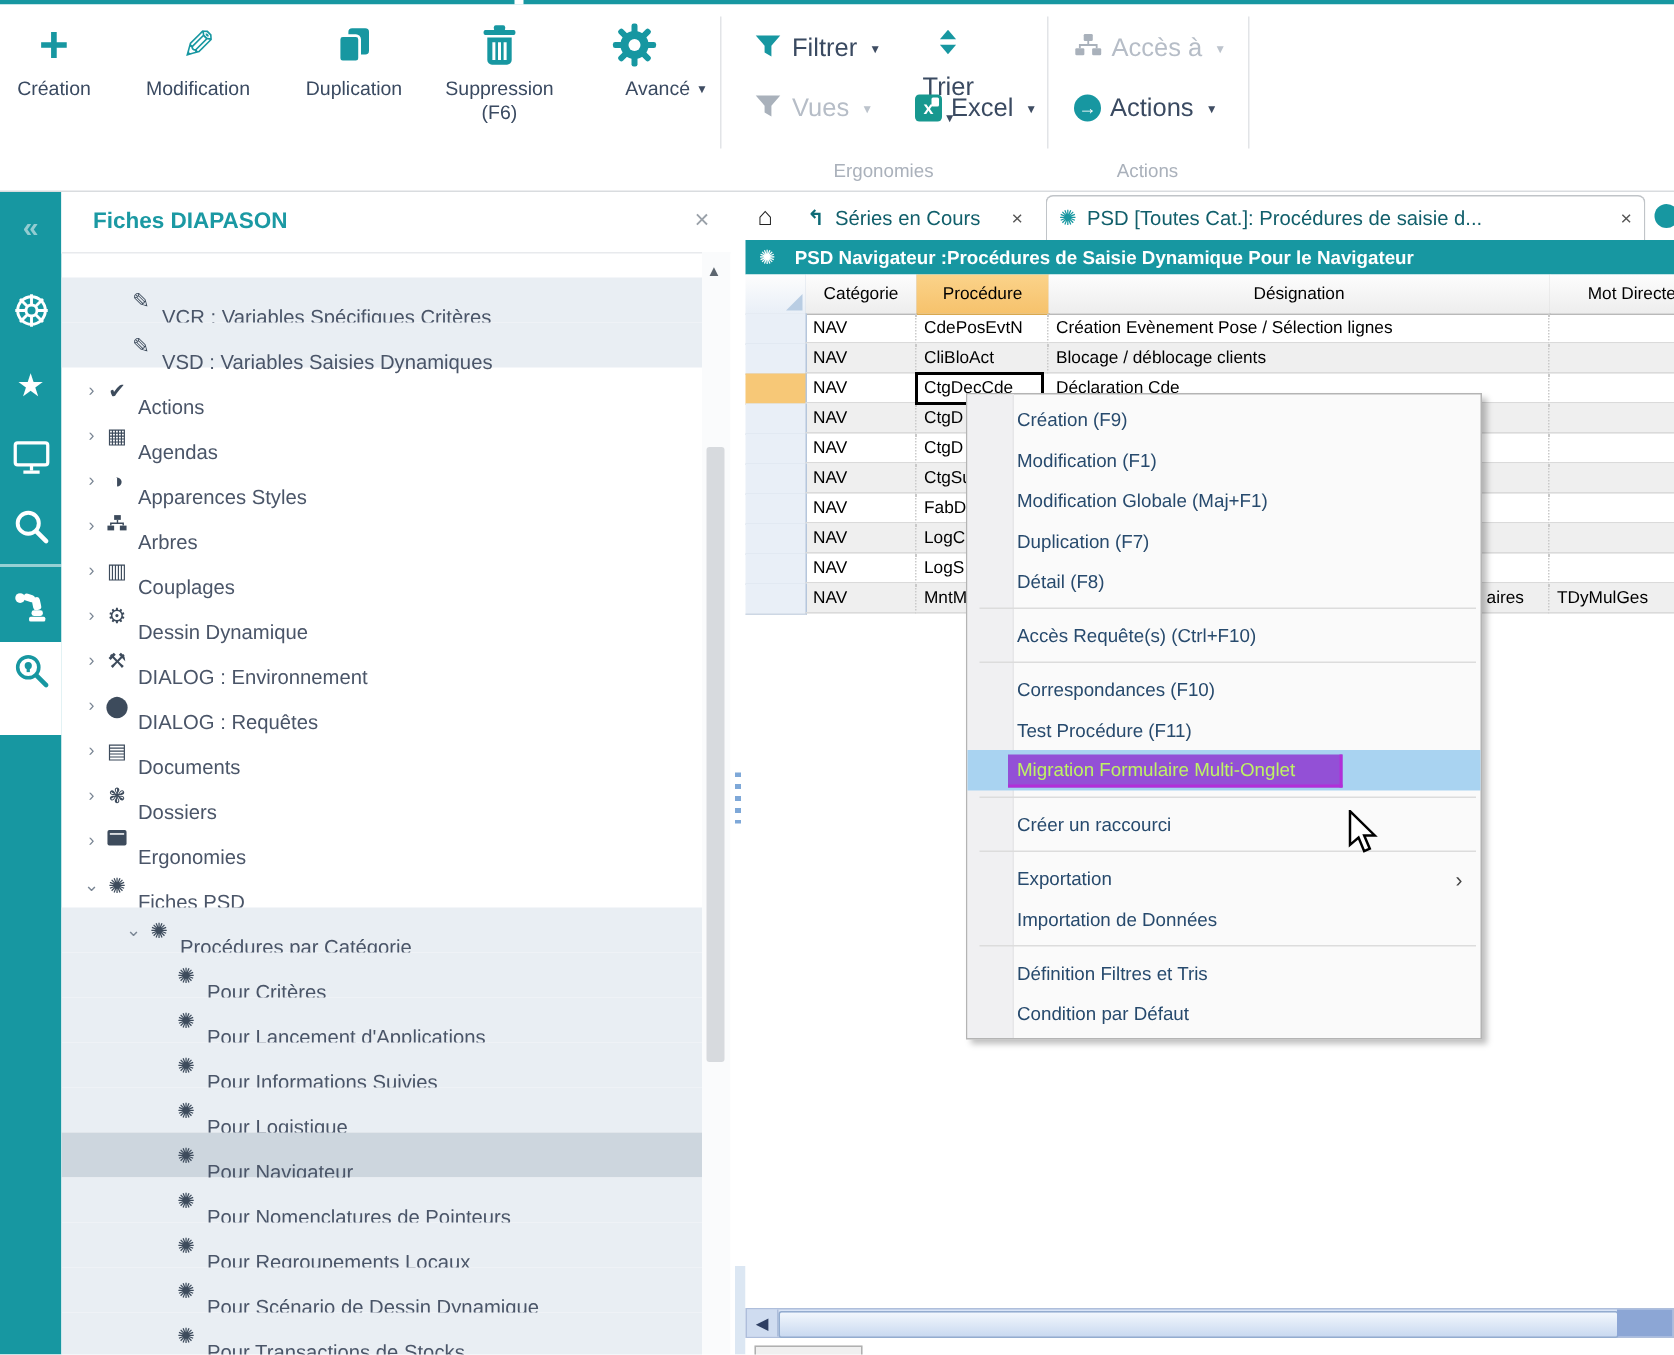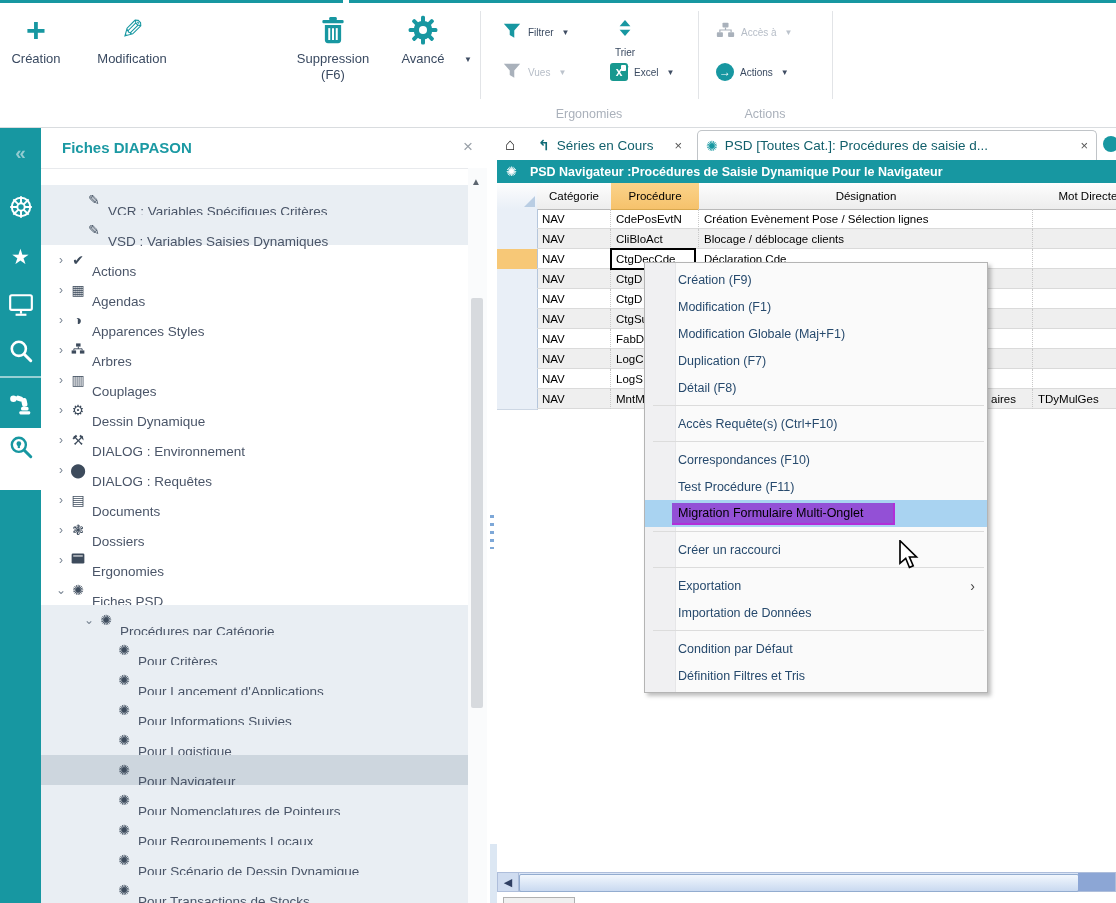--- a/index.html
+++ b/index.html
@@ -9,21 +9,21 @@
   .topline{position:absolute;left:0;top:0;width:1116px;height:3px;background:#1797a1;}
   .topline-gap{position:absolute;left:343px;top:0;width:6px;height:3px;background:#fff;}
   .ribbon{position:absolute;left:0;top:3px;width:1116px;height:124px;background:#fff;border-bottom:1px solid #d9dcdf;}
   .rib-group{position:absolute;top:0;height:124px;}
   .rib-sep{position:absolute;top:8px;width:1px;height:88px;background:#e2e4e7;}
   .rib-group-label{position:absolute;left:0;right:0;bottom:6px;text-align:center;font-size:12.5px;color:#aab1bb;}
   .rib-btn{position:absolute;top:8px;text-align:center;cursor:default;}
   .rib-btn .ic{height:38px;display:flex;align-items:center;justify-content:center;}
   .rib-btn .lbl{font-size:13px;color:#3a4a61;line-height:16px;margin-top:2px;}
   .rib-item{position:absolute;display:flex;align-items:center;gap:6px;height:26px;}
-  .rib-item .lbl{font-size:10px;color:#3a4a61;text-align:right;}
+  .rib-item .lbl{font-size:17px;color:#3a4a61;text-align:right;}
   .rib-item.disabled .lbl{color:#b6bdc7;}
   .caret{font-size:8px;color:#3f4d63;margin-left:2px;}
   .caret.dis{color:#bcc3cc;}
   .plus-glyph{font-size:34px;color:#1797a1;font-weight:bold;line-height:30px;}
   .pencil-glyph{font-size:27px;color:#1797a1;transform:scaleX(-1);}
   .excel-box{width:18px;height:18px;background:#17988f;border-radius:3px;color:#fff;font-size:12px;font-weight:bold;
              display:flex;align-items:center;justify-content:center;position:relative;}
   .excel-box i{position:absolute;right:2px;top:2px;width:5px;height:6px;background:#fff;border-radius:1px;font-style:normal;}
   .circle-arrow{width:18px;height:18px;border-radius:50%;background:#1797a1;color:#fff;font-size:12px;font-weight:bold;
                 display:flex;align-items:center;justify-content:center;}
@@ -79,21 +79,21 @@
   .rowband.alt{background:#efefef;}
   .selcell{outline:2px solid #000;outline-offset:-1px;z-index:3;}
   .desig-right{text-align:right;padding-right:16px;}
   
   .cmenu{position:absolute;left:147px;top:134px;width:342px;background:#fafafa;border:1px solid #b4b4b4;
          box-shadow:3px 3px 4px rgba(0,0,0,.25);z-index:10;padding:3px 0;}
   .cmenu .gutter{position:absolute;left:0;top:0;bottom:0;width:30px;background:#f0f0f2;border-right:1px solid #e6e6e8;}
   .mi{position:relative;height:27px;display:flex;align-items:center;padding-left:33px;font-size:12.5px;color:#274a6d;z-index:2;}
   .mi .arrow{position:absolute;right:12px;font-size:14px;color:#444;}
   .mi.hov{background:#a9d3f1;}
-  .mi.hov .plbl{background:#9350d6;color:#000000;padding:3px 30px 3px 6px;margin-left:-6px;
+  .mi.hov .plbl{background:#9350d6;color:#bef264;padding:3px 30px 3px 6px;margin-left:-6px;
                 border-right:2px solid #b12fd8;border-bottom:2px solid #b12fd8;}
   .msep{position:relative;height:9px;z-index:2;}
   .msep i{position:absolute;left:8px;right:3px;top:4px;height:1px;background:#dcdcdc;}
   
   .hscroll{position:absolute;left:0;top:744px;width:619px;height:20px;background:#d9e4f6;border:1px solid #aebedb;box-sizing:border-box;}
   .hs-btn{position:absolute;left:0;top:0;width:20px;height:18px;background:#cfdcf0;display:flex;align-items:center;justify-content:center;
           color:#2f3f63;font-size:11px;border-right:1px solid #aebedb;}
   .hs-thumb{position:absolute;left:21px;top:1px;width:558px;height:16px;background:linear-gradient(#f2f7fd,#c9d9f0);
             border:1px solid #93accf;border-radius:2px;}
   .hs-end{position:absolute;right:0;top:0;width:37px;height:18px;background:#8ca6d5;}
@@ -114,36 +114,45 @@
           <span class="plus-glyph">+</span>
         </div>
       <div class="lbl">Création</div>
       </div>
       <div class="rib-btn" style="left: 76px; width: 112px;">
         <div class="ic">
           <span class="pencil-glyph">✎</span>
         </div>
       <div class="lbl">Modification</div>
       </div>
+      <div class="rib-btn" style="left: 190px; width: 92px;">
+        <div class="ic">
+          <svg width="30" height="30" viewBox="0 0 24 24">
+            <rect x="9" y="3" width="11" height="14" rx="2" fill="#1797a1"></rect>
+            <rect x="4" y="7" width="11" height="14" rx="2" fill="#1797a1" stroke="#fff" stroke-width="1.5"></rect>
+          </svg>
+        </div>
+      <div class="lbl">Duplication</div>
+      </div>
       <div class="rib-btn" style="left: 284px; width: 98px;">
         <div class="ic">
           <svg width="30" height="30" viewBox="0 0 24 24">
             <rect x="9" y="1.5" width="6" height="3" rx="1" fill="#1797a1"></rect>
             <rect x="3.5" y="4" width="17" height="2.6" rx="1" fill="#1797a1"></rect>
             <path d="M5.5 8 h13 v12 a2.5 2.5 0 0 1 -2.5 2.5 h-8 a2.5 2.5 0 0 1 -2.5 -2.5 Z" fill="#1797a1"></path>
             <g stroke="#fff" stroke-width="1.6">
               <line x1="9" y1="10.5" x2="9" y2="20"></line>
               <line x1="12" y1="10.5" x2="12" y2="20"></line>
               <line x1="15" y1="10.5" x2="15" y2="20"></line>
             </g>
           </svg>
         </div>
       <div class="lbl">Suppression<br>(F6)</div>
       </div>
-      <div class="rib-btn" style="left: 386px; width: 74px;">
+      <div class="rib-btn" style="left: 386px; width: 74px; text-align: right;">
         <div class="ic">
           <svg width="30" height="30" viewBox="0 0 24 24">
             <g fill="#1797a1">
               <circle cx="12" cy="12" r="7.5"></circle>
               <g>
                 <rect x="10.4" y="0.5" width="3.2" height="6" rx="1.2" transform="rotate(0 12 12)"></rect>
                 <rect x="10.4" y="0.5" width="3.2" height="6" rx="1.2" transform="rotate(45 12 12)"></rect>
                 <rect x="10.4" y="0.5" width="3.2" height="6" rx="1.2" transform="rotate(90 12 12)"></rect>
                 <rect x="10.4" y="0.5" width="3.2" height="6" rx="1.2" transform="rotate(135 12 12)"></rect>
                 <rect x="10.4" y="0.5" width="3.2" height="6" rx="1.2" transform="rotate(180 12 12)"></rect>
@@ -569,24 +578,24 @@
         <span class="plbl">Exportation</span>
         <span class="arrow">›</span>
       </div>
       <div class="mi">
         <span class="plbl">Importation de Données</span>
       </div>
       <div class="msep">
         <i></i>
       </div>
       <div class="mi">
+        <span class="plbl">Définition Filtres et Tris</span>
+      </div>
+      <div class="mi">
         <span class="plbl">Condition par Défaut</span>
-      </div>
-      <div class="mi">
-        <span class="plbl">Définition Filtres et Tris</span>
       </div>
     </div>
   <div class="hscroll">
     <div class="hs-btn">◀</div>
     <div class="hs-thumb"></div>
     <div class="hs-end"></div>
   </div>
   <div class="pager-stub"></div>
   <div class="cursor">
     <svg width="22" height="30" viewBox="0 0 14 20">

